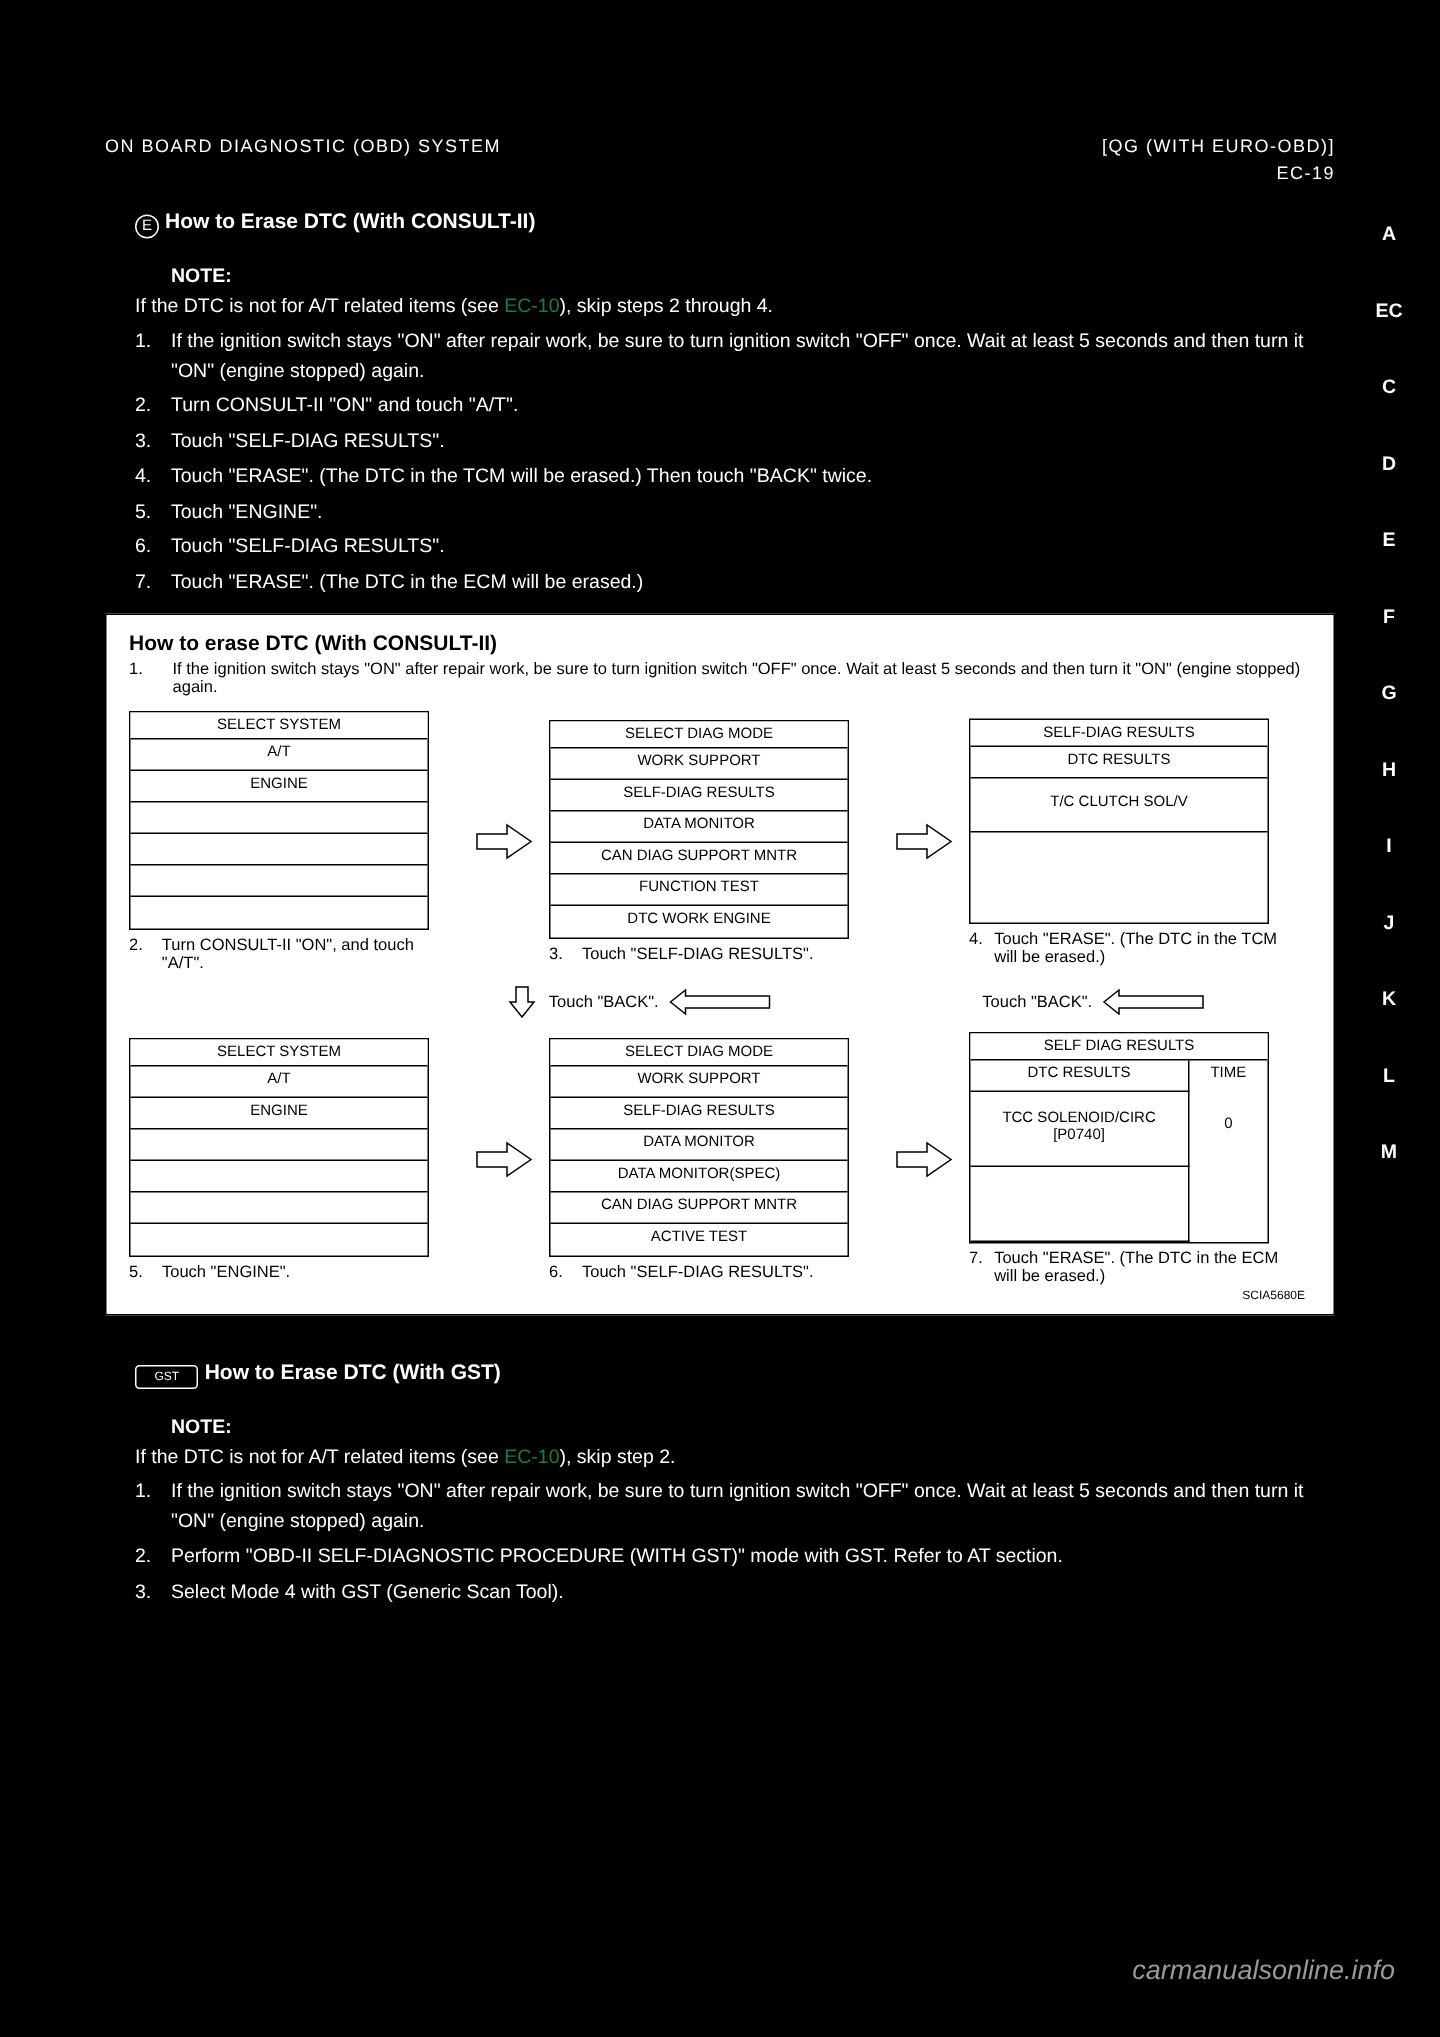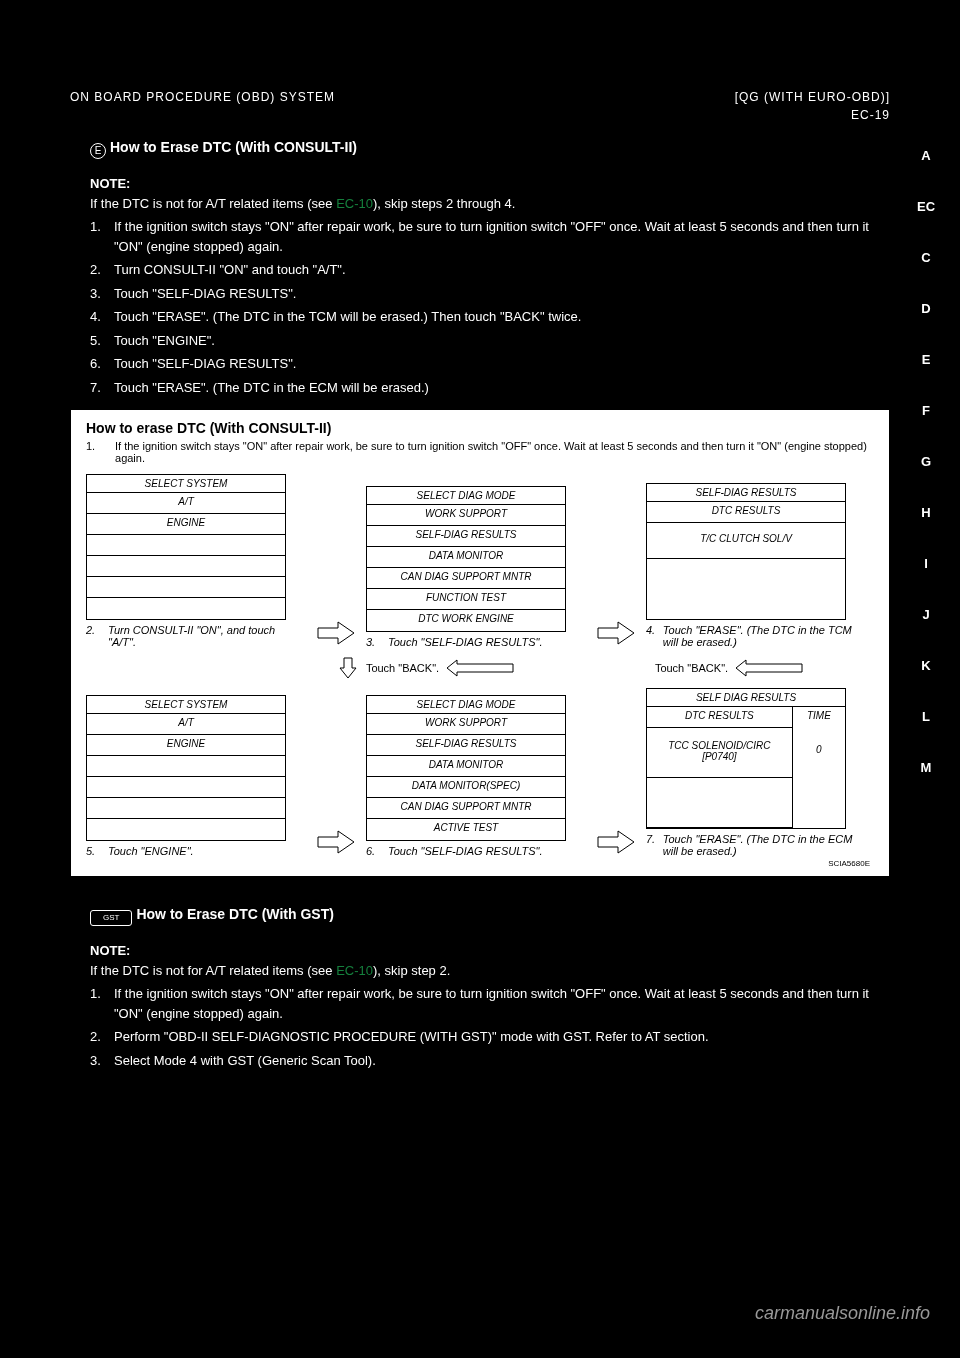--- a/index.html
+++ b/index.html
@@ -31,37 +31,37 @@
       text-align: center;
       line-height: 14px;
       font-size: 10px;
       margin-right: 4px;
     }
     .content {
       padding: 15px 90px 0 90px;
       line-height: 1.5;
     }
     .section-label { font-weight: bold; font-size: 14px; margin-bottom: 6px; }
-    .note-label { font-weight: bold; margin-top: 10px; }
+    .note-label { font-weight: bold; margin-top: 10px; margin-left: 24px; }
     .link { color: #15803d; font-weight: normal; }
     .list-item { display: flex; margin-top: 4px; }
     .list-num { width: 24px; flex-shrink: 0; }
     .list-text { flex: 1; }
     .diagram-box {
       background: #fff;
       color: #000;
       margin: 12px 70px;
       border: 1px solid #000;
       padding: 10px 15px 6px 15px;
       position: relative;
     }
     .diagram-title { font-weight: bold; font-size: 14px; margin-bottom: 4px; }
     .diag-step1 { font-size: 11px; margin-bottom: 10px; display: flex; }
     .diag-step1 .num { width: 30px; }
-    .diag-row { display: flex; align-items: flex-end; gap: 10px; font-style: italic; }
+    .diag-row { display: flex; align-items: center; gap: 10px; }
     .screen {
       border: 1px solid #000;
       width: 200px;
     }
     .screen-header {
       border-bottom: 1px solid #000;
       text-align: center;
       font-size: 10px;
       padding: 3px;
       background: #fff;
@@ -117,21 +117,21 @@
       font-size: 8px;
       padding: 1px 12px;
       margin-right: 4px;
     }
   </style>
 </head>
 <body>
 
 <div class="page-header">
   <div class="header-row">
-    <span>ON BOARD PROCEDURE (OBD) SYSTEM</span>
+    <span>ON BOARD DIAGNOSTIC (OBD) SYSTEM</span>
     <span>[QG (WITH EURO-OBD)]</span>
   </div>
   <div class="header-row" style="justify-content:flex-end; margin-top:4px;">
     <span class="page-num">EC-19</span>
   </div>
 </div>
 
 <div class="content">
   <div style="display:flex; align-items:center;">
     <span class="icon-e">E</span>

